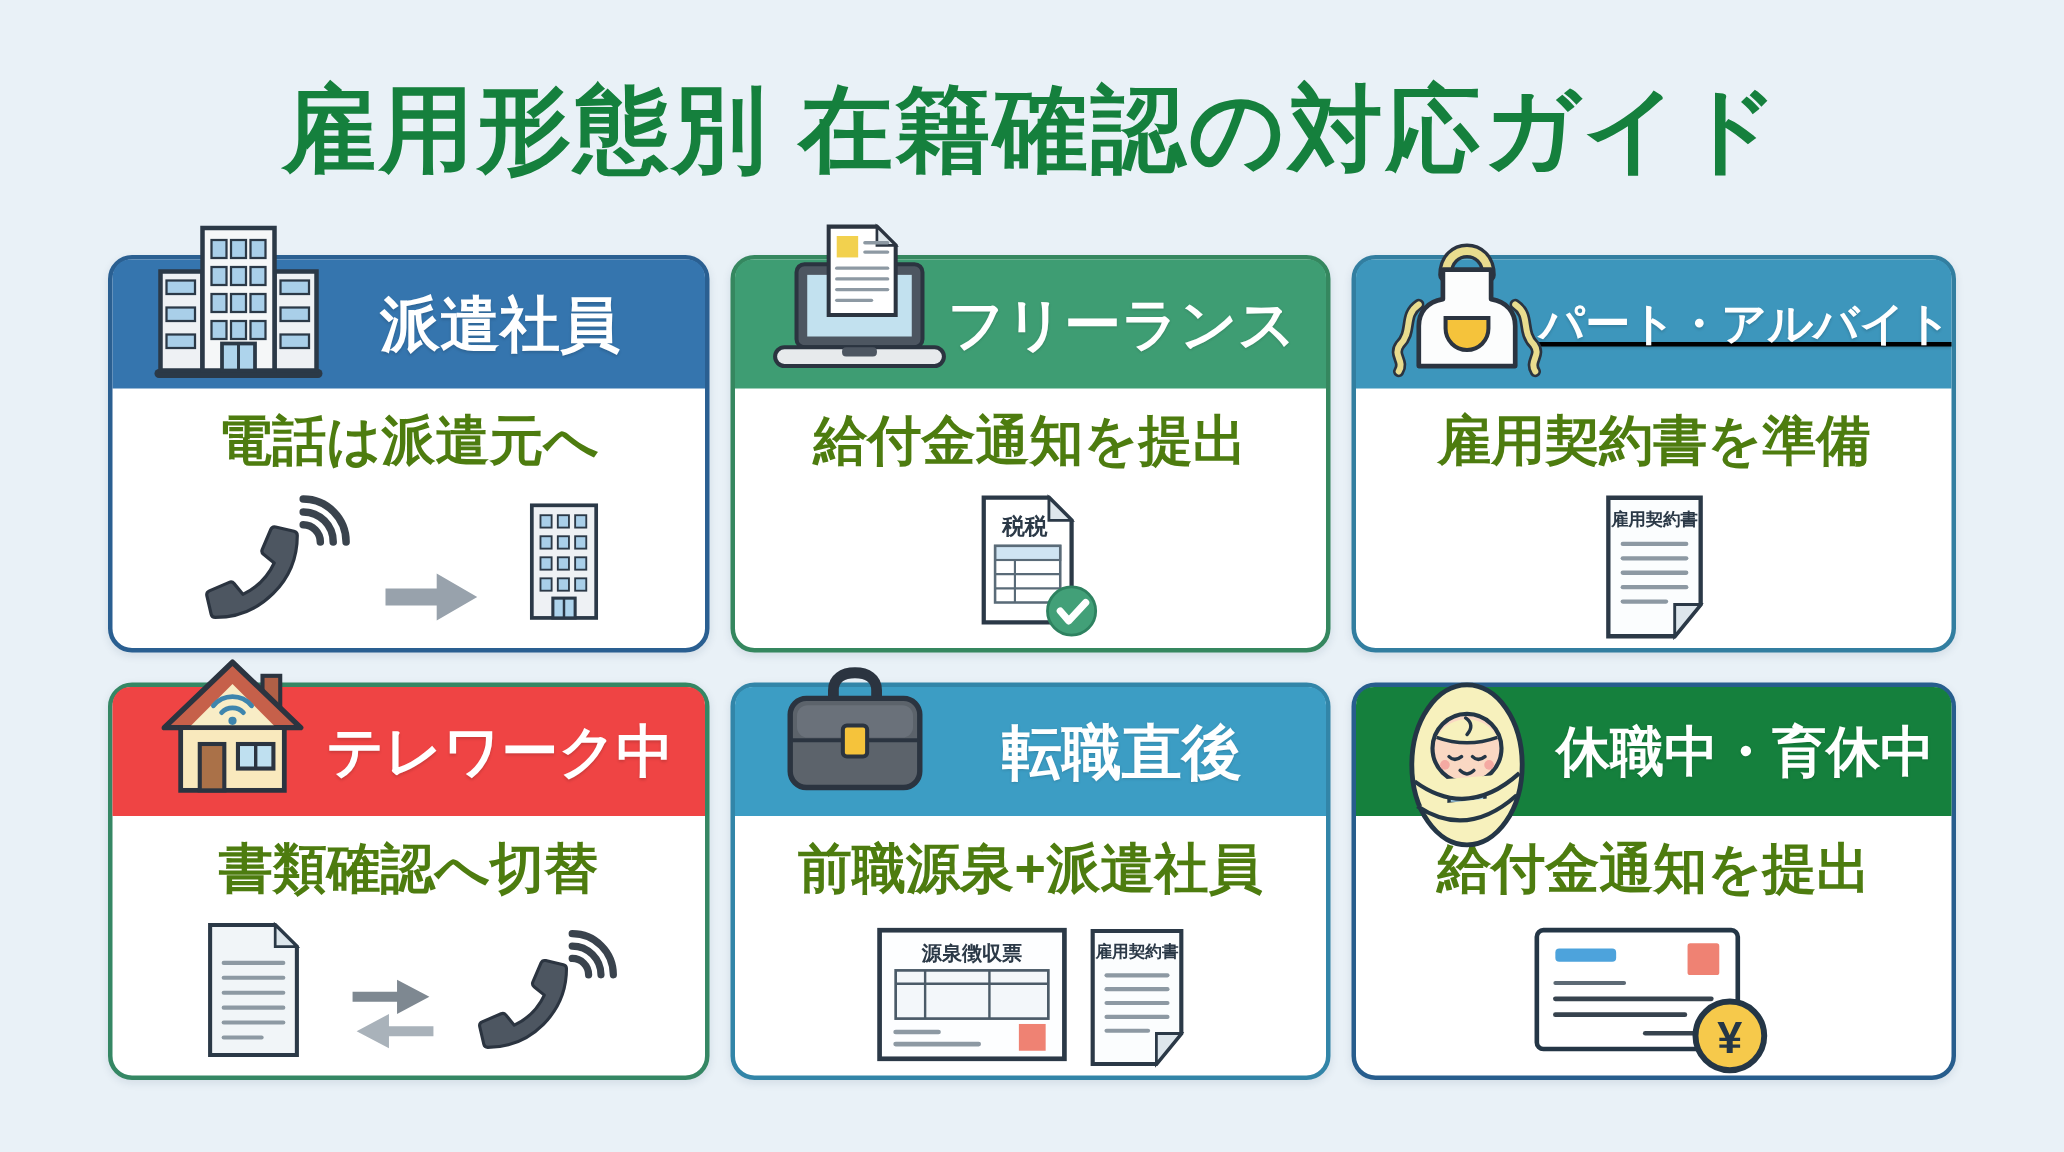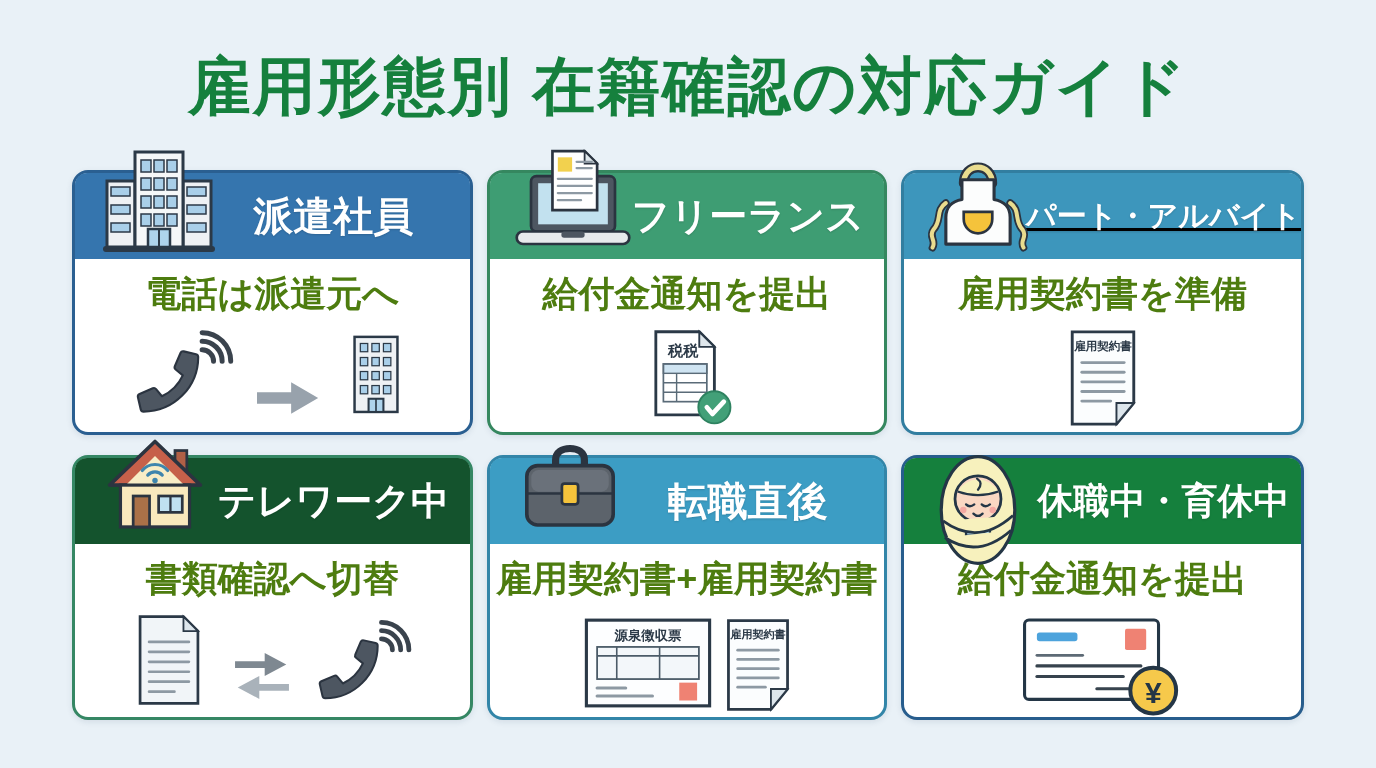--- a/index.html
+++ b/index.html
@@ -238,21 +238,21 @@
                 <line x1="20" y1="66" x2="64" y2="66"></line>
               <line x1="20" y1="76" x2="50" y2="76"></line>
             </g>
           </svg>
         </span>
       </div>
     </div>
   </div>
 
   <div class="card" style="border-color: rgb(53, 135, 100);">
-    <div class="card-header" style="background: #14532d;">
+    <div class="card-header" style="background: #ef4444;">
       <span class="header-icon" style="left:24px; bottom:8px;">
         <svg width="112" height="100" viewBox="0 0 120 110">
           <rect x="82" y="16" width="13" height="28" fill="#b06046" stroke="#2b3440" stroke-width="3"></rect>
           <path d="M60 6 L110 54 H10 Z" fill="#c6604a" stroke="#2b3440" stroke-width="4" stroke-linejoin="round"></path>
           <path d="M60 22 L92 54 H28 Z" fill="#f8edc6"></path>
           <g transform="translate(60,50)">
             <circle cx="0" cy="-1" r="3" fill="#3e85ad"></circle>
             <path d="M-8 -7 A11 11 0 0 1 8 -7" fill="none" stroke="#3e85ad" stroke-width="3.5" stroke-linecap="round"></path>
             <path d="M-14 -12 A18 18 0 0 1 14 -12" fill="none" stroke="#3e85ad" stroke-width="3.5" stroke-linecap="round"></path>
           </g>
@@ -310,21 +310,21 @@
           <path d="M44 26 V18 C44 9 51 5 60 5 C69 5 76 9 76 18 V26" fill="none" stroke="#2b3440" stroke-width="8"></path>
           <rect x="12" y="24" width="96" height="66" rx="12" fill="#5c636b" stroke="#2b3440" stroke-width="4"></rect>
           <rect x="17" y="29" width="86" height="24" rx="8" fill="#6a717a"></rect>
           <line x1="12" y1="55" x2="108" y2="55" stroke="#2b3440" stroke-width="3"></line>
           <rect x="51" y="44" width="18" height="23" rx="3" fill="#f5c33b" stroke="#2b3440" stroke-width="3"></rect>
         </svg>
       </span>
       <span class="header-label fs40">転職直後</span>
     </div>
     <div class="card-body">
-      <div class="subtitle">雇用契約書+雇用契約書</div>
+      <div class="subtitle">前職源泉+派遣社員</div>
       <div class="icon-row" style="">
         <span>
           <svg width="142" height="100" viewBox="0 0 150 112">
             <rect x="6" y="8" width="138" height="96" fill="#fdfeff" stroke="#2b3947" stroke-width="3.5"></rect>
             <text x="75" y="30" text-anchor="middle" font-size="15" font-weight="bold" fill="#2b3947">源泉徴収票</text>
             <rect x="18" y="38" width="114" height="36" fill="#f3f7fa" stroke="#4b5b68" stroke-width="2"></rect>
             <line x1="18" y1="48" x2="132" y2="48" stroke="#4b5b68" stroke-width="1.8"></line>
             <line x1="40" y1="38" x2="40" y2="74" stroke="#4b5b68" stroke-width="1.8"></line>
             <line x1="88" y1="38" x2="88" y2="74" stroke="#4b5b68" stroke-width="1.8"></line>
             <g stroke="#8d99a3" stroke-width="3.5" stroke-linecap="round">

